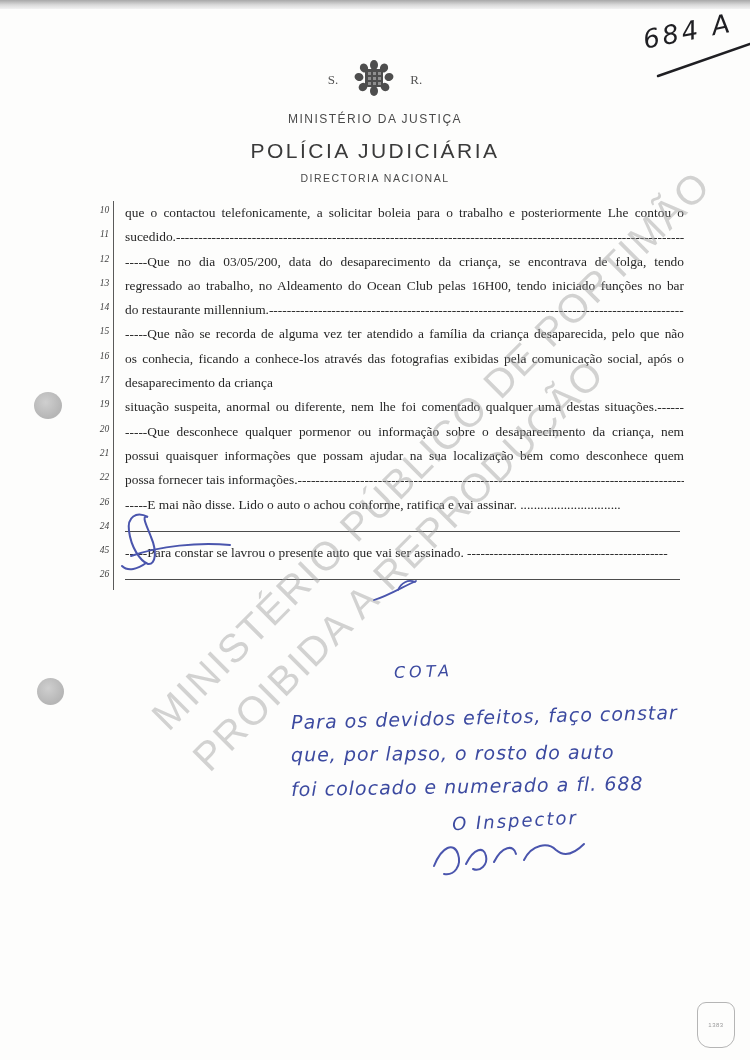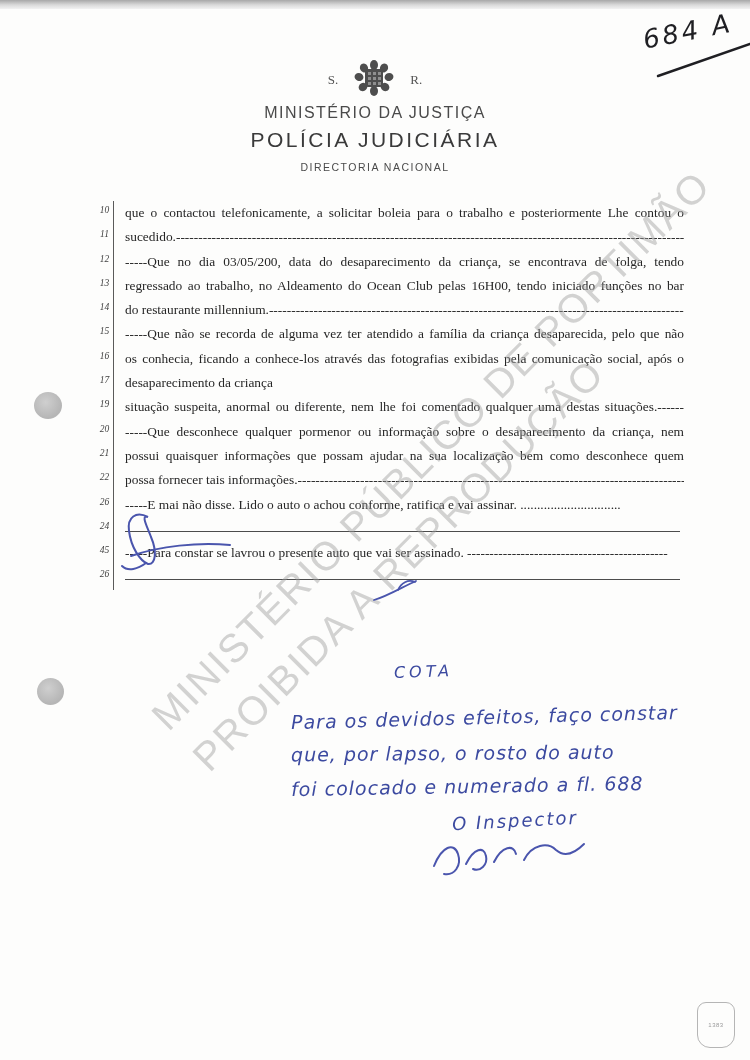--- a/index.html
+++ b/index.html
@@ -13,22 +13,22 @@
   .folio{position:absolute;left:646px;top:14px;width:110px;height:70px;
     transform:rotate(-11deg);color:#1f1f23;
     font-family:"DejaVu Sans",sans-serif;font-style:italic;font-size:26px;letter-spacing:3px;}
   .folio-slash{position:absolute;left:652px;top:30px;}
 
   
   .header{position:absolute;left:0;top:56px;width:750px;text-align:center;
     font-family:"Liberation Sans",sans-serif;color:#3d3d3d;}
   .crest-row{display:flex;justify-content:center;align-items:center;gap:14px;height:48px;}
   .crest-initial{font-family:"Liberation Serif",serif;font-size:13px;color:#555;}
-  .ministry{font-size:16px;letter-spacing:1.5px;color:#4a4a4a;}
-  .pj-title{margin-top:6px;font-size:21px;letter-spacing:2.5px;color:#3a3a3a;}
+  .ministry{margin-top:8px;font-size:12px;letter-spacing:1.5px;color:#4a4a4a;}
+  .pj-title{margin-top:13px;font-size:21px;letter-spacing:2.5px;color:#3a3a3a;}
   .pj-subtitle{margin-top:9px;font-size:10.5px;letter-spacing:1.5px;color:#4a4a4a;}
 
   
   .watermark{position:absolute;left:138px;top:702px;transform:rotate(-45deg);
     transform-origin:0 0;pointer-events:none;z-index:5;
     font-family:"Liberation Sans",sans-serif;font-size:40px;letter-spacing:2px;
     color:rgba(158,158,158,0.45);white-space:nowrap;line-height:58px;}
 
   
   .hole{position:absolute;border-radius:50%;

